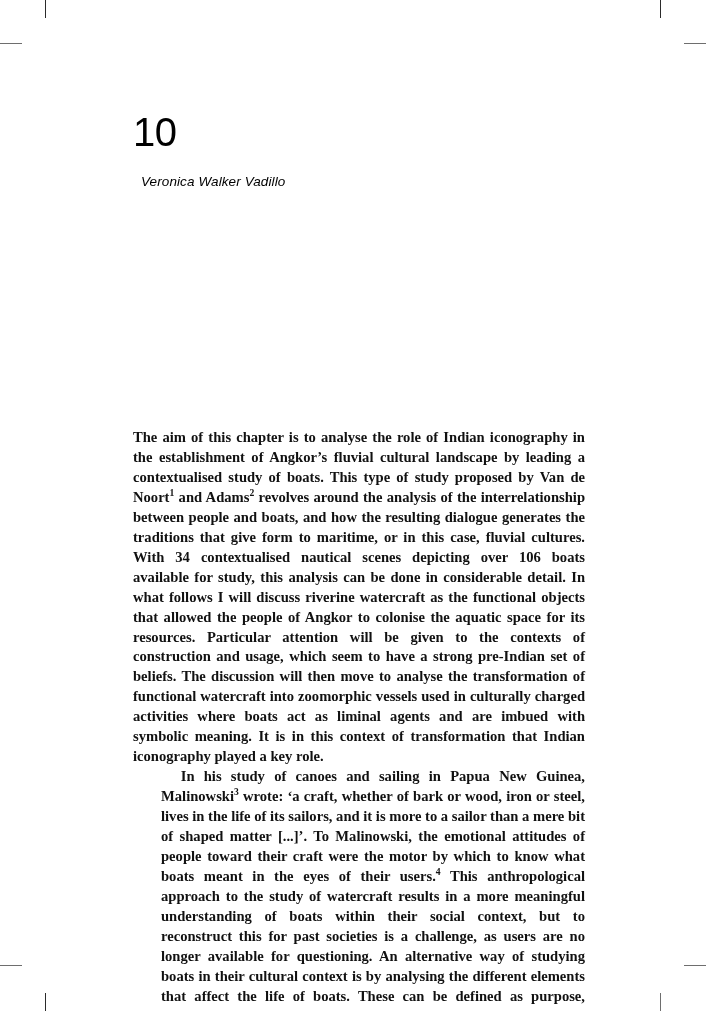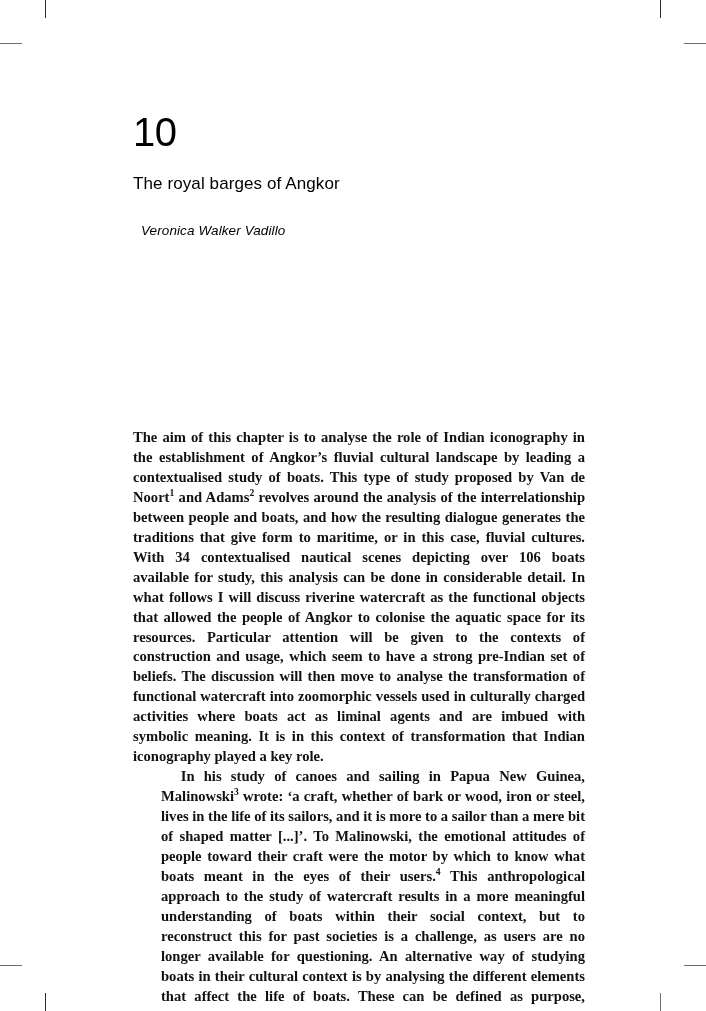--- a/index.html
+++ b/index.html
@@ -129,21 +129,20 @@
   <div class="crop h crop-tl-h"></div>
   <div class="crop v crop-tr-v"></div>
   <div class="crop h crop-tr-h"></div>
   <div class="crop v crop-bl-v"></div>
   <div class="crop h crop-bl-h"></div>
   <div class="crop v crop-br-v"></div>
   <div class="crop h crop-br-h"></div>
 
   <div class="typeblock">
     <div class="chapter-number">10</div>
-    <h2 class="chapter-subtitle">The royal barges of Angkor</h2>
     <div class="chapter-author">Veronica Walker Vadillo</div>
   </div>
 
   <div class="body-copy">
     <p><span>The aim of this chapter is to analyse the role of Indian iconography in the establishment of Angkor’s fluvial cultural landscape by leading a contextualised study of boats. This type of study proposed by Van de Noort</span><sup>1</sup><span> and Adams</span><sup>2</sup><span> revolves around the analysis of the interrelationship between people and boats, and how the resulting dialogue generates the traditions that give form to maritime, or in this case, fluvial cultures. With 34 contextualised nautical scenes depicting over 106 boats available for study, this analysis can be done in considerable detail. In what follows I will discuss riverine watercraft as the functional objects that allowed the people of Angkor to colonise the aquatic space for its resources. Particular attention will be given to the contexts of construction and usage, which seem to have a strong pre-Indian set of beliefs. The discussion will then move to analyse the transformation of functional watercraft into zoomorphic vessels used in culturally charged activities where boats act as liminal agents and are imbued with symbolic meaning. It is in this context of transformation that Indian iconography played a key role.</span></p>
     <p><span>In his study of canoes and sailing in Papua New Guinea, Malinowski</span><sup>3</sup><span> wrote: ‘a craft, whether of bark or wood, iron or steel, lives in the life of its sailors, and it is more to a sailor than a mere bit of shaped matter [...]’. To Malinowski, the emotional attitudes of people toward their craft were the motor by which to know what boats meant in the eyes of their users.</span><sup>4</sup><span> This anthropological approach to the study of watercraft results in a more meaningful understanding of boats within their social context, but to reconstruct this for past societies is a challenge, as users are no longer available for questioning. An alternative way of studying boats in their cultural context is by analysing the different elements that affect the life of boats. These can be defined as purpose, technology, tradition, materials, economics, environment and ideology.</span><sup>5</sup><span> The purpose or function of a vessel is determined</span></p>
   </div>
 
 </div>
 

